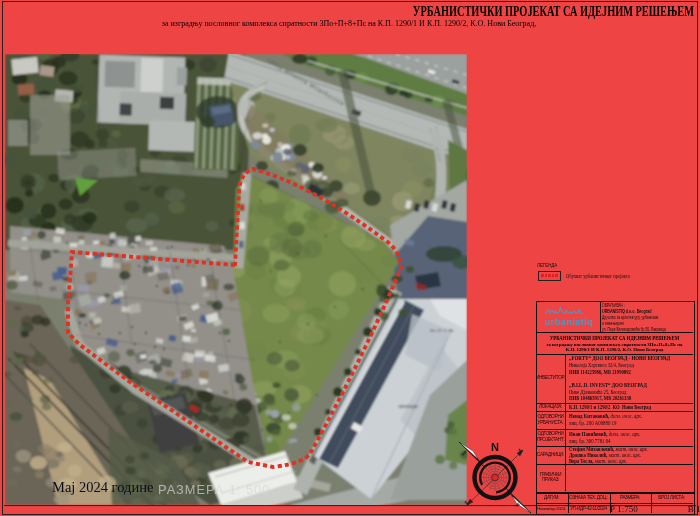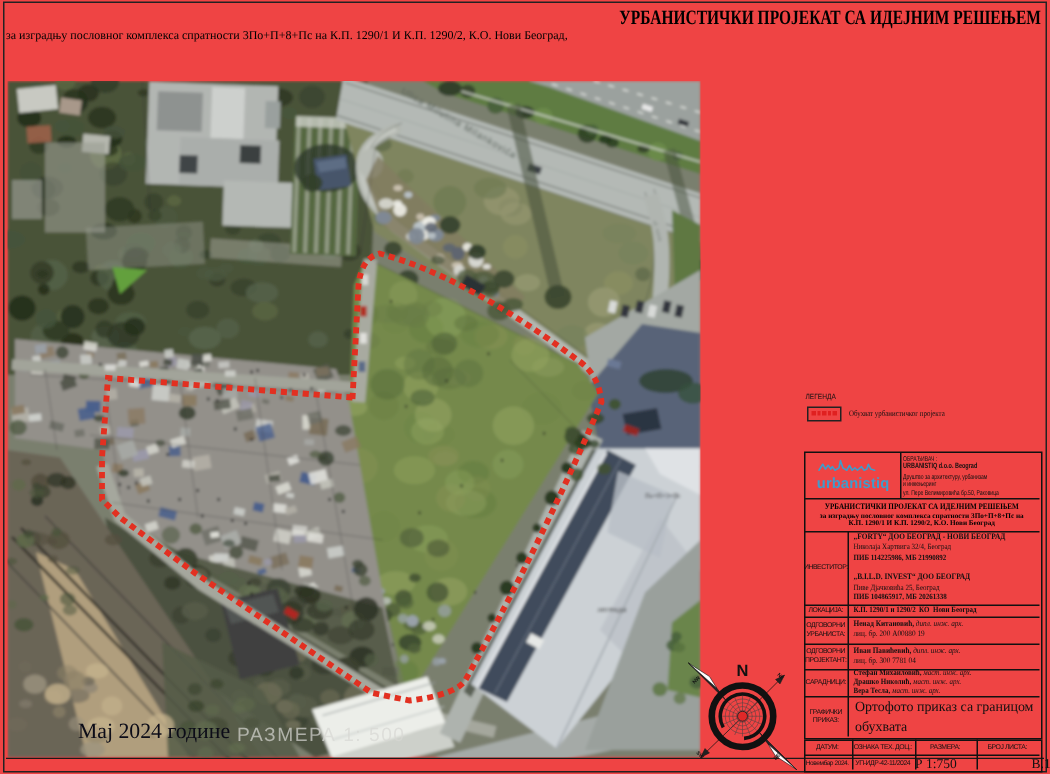--- a/index.html
+++ b/index.html
@@ -9,21 +9,21 @@
 .lbl{font-family:"Liberation Sans",sans-serif;font-size:4.6px;color:#111;text-align:center;
   display:flex;align-items:center;justify-content:center;line-height:1.25;letter-spacing:-0.3px;}
 </style></head>
 <body>
 <div id="page">
 
 <div class="abs" style="left:2px;top:1px;width:694px;height:512px;border:1px solid #222;"></div>
 
 <div class="abs" style="right:6px;top:3.5px;width:690px;text-align:right;font-size:13.6px;font-weight:bold;color:#000;transform:scaleX(0.76);transform-origin:100% 50%;">УРБАНИСТИЧКИ ПРОЈЕКАТ СА ИДЕЈНИМ РЕШЕЊЕМ</div>
 
-<div class="abs" style="right:6px;top:18.5px;width:690px;text-align:left;font-size:8px;color:#000;">за изградњу пословног комплекса спратности 3По+П+8+Пс на К.П. 1290/1 И К.П. 1290/2, К.О. Нови Београд,</div>
+<div class="abs" style="right:6px;top:18.5px;width:690px;text-align:center;font-size:8px;color:#000;">за изградњу пословног комплекса спратности 3По+П+8+Пс на К.П. 1290/1 И К.П. 1290/2, К.О. Нови Београд,</div>
 <svg width="700" height="516" viewBox="0 0 700 516" style="position:absolute;left:0;top:0">
 <defs>
         <clipPath id="ph">
           <rect x="5" y="54" width="462" height="451"></rect>
         </clipPath>
 <filter id="bl" x="-5%" y="-5%" width="110%" height="110%">
           <feGaussianBlur stdDeviation="1.0"></feGaussianBlur>
         </filter>
 </defs>
 <g clip-path="url(#ph)">
@@ -961,21 +961,20 @@
 <div class="abs" style="left:536px;top:428.5px;width:157px;height:17px;border-top:0.9px solid #111;"></div>
 <div class="lbl abs" style="left:536px;top:428.5px;width:29px;height:17px;">ОДГОВОРНИ<br>ПРОЈЕКТАНТ:</div>
 <div class="abs" style="left:569px;top:430.5px;width:138px;white-space:nowrap;font-size:5.5px;line-height:1.3;color:#111;transform:scaleX(0.88);transform-origin:0 0;"><b>Иван Павићевић,</b> <i>дипл. инж. арх.</i><br>лиц. бр. 300 7781 04</div>
 
 <div class="abs" style="left:536px;top:445.5px;width:157px;height:18px;border-top:0.9px solid #111;"></div>
 <div class="lbl abs" style="left:536px;top:445.5px;width:29px;height:18px;">САРАДНИЦИ:</div>
 <div class="abs" style="left:569px;top:446.8px;width:138px;font-size:5.3px;line-height:1.12;color:#111;white-space:nowrap;transform:scaleX(0.88);transform-origin:0 0;"><b>Стефан Михаиловић,</b> <i>маст. инж. арх.</i><br><b>Драшко Николић,</b> <i>маст. инж. арх.</i><br><b>Вера Тесла,</b> <i>маст. инж. арх.</i></div>
 
 <div class="abs" style="left:536px;top:463.5px;width:157px;height:27.5px;border-top:0.9px solid #111;"></div>
 <div class="lbl abs" style="left:536px;top:463.5px;width:29px;height:27.5px;">ГРАФИЧКИ<br>ПРИКАЗ:</div>
-<div class="abs" style="left:570px;top:466px;width:120px;font-size:9.3px;line-height:1.35;color:#111;">Ортофото приказ са границом обухвата</div>
 
 <div class="tbl" style="left:535.5px;top:492.8px;width:157px;height:20.4px;border-width:1.1px;"></div>
 <div class="abs" style="left:536px;top:503.4px;width:157px;border-top:0.8px solid #111;"></div>
 <div class="abs" style="left:567.5px;top:492.8px;height:20.4px;border-left:0.8px solid #111;"></div>
 <div class="abs" style="left:609.5px;top:492.8px;height:20.4px;border-left:0.8px solid #111;"></div>
 <div class="abs" style="left:650.5px;top:492.8px;height:20.4px;border-left:0.8px solid #111;"></div>
 <div class="lbl abs" style="left:536px;top:493.3px;width:31px;height:9px;">ДАТУМ:</div>
 <div class="lbl abs" style="left:568px;top:493.3px;width:41px;height:9px;white-space:nowrap;">ОЗНАКА ТЕХ. ДОЦ.:</div>
 <div class="lbl abs" style="left:610px;top:493.3px;width:40px;height:9px;">РАЗМЕРА:</div>
 <div class="lbl abs" style="left:651px;top:493.3px;width:41px;height:9px;">БРОЈ ЛИСТА:</div>

